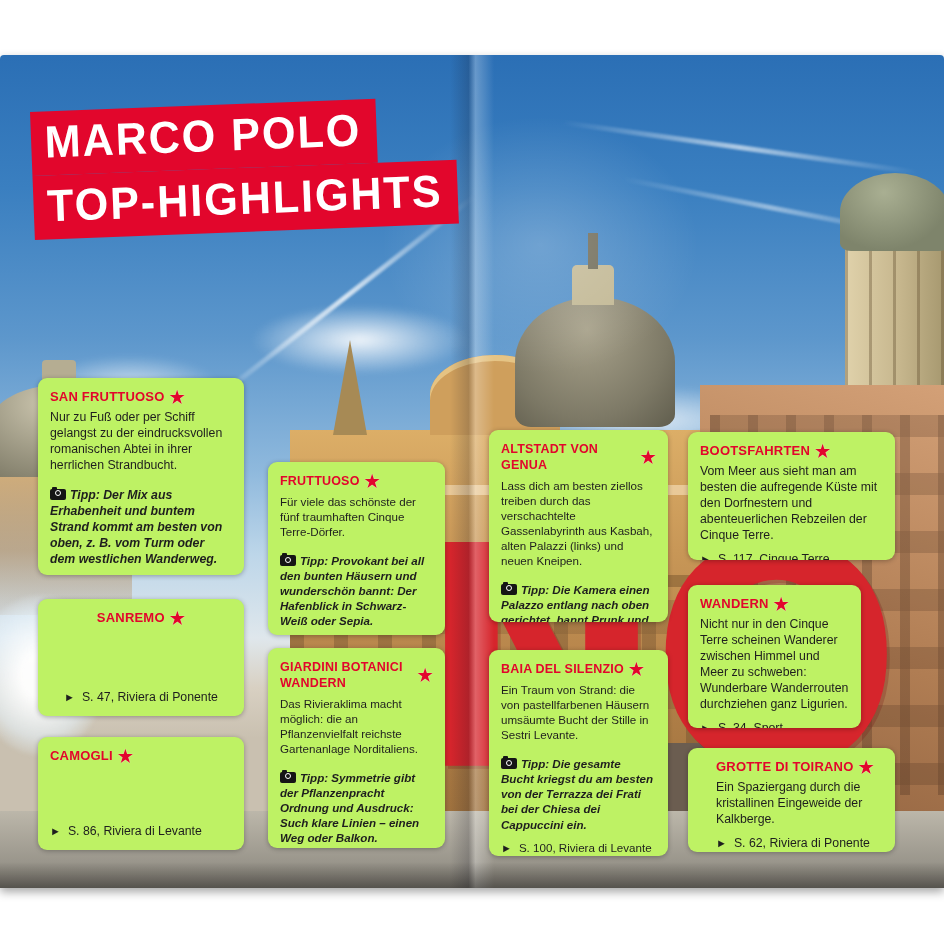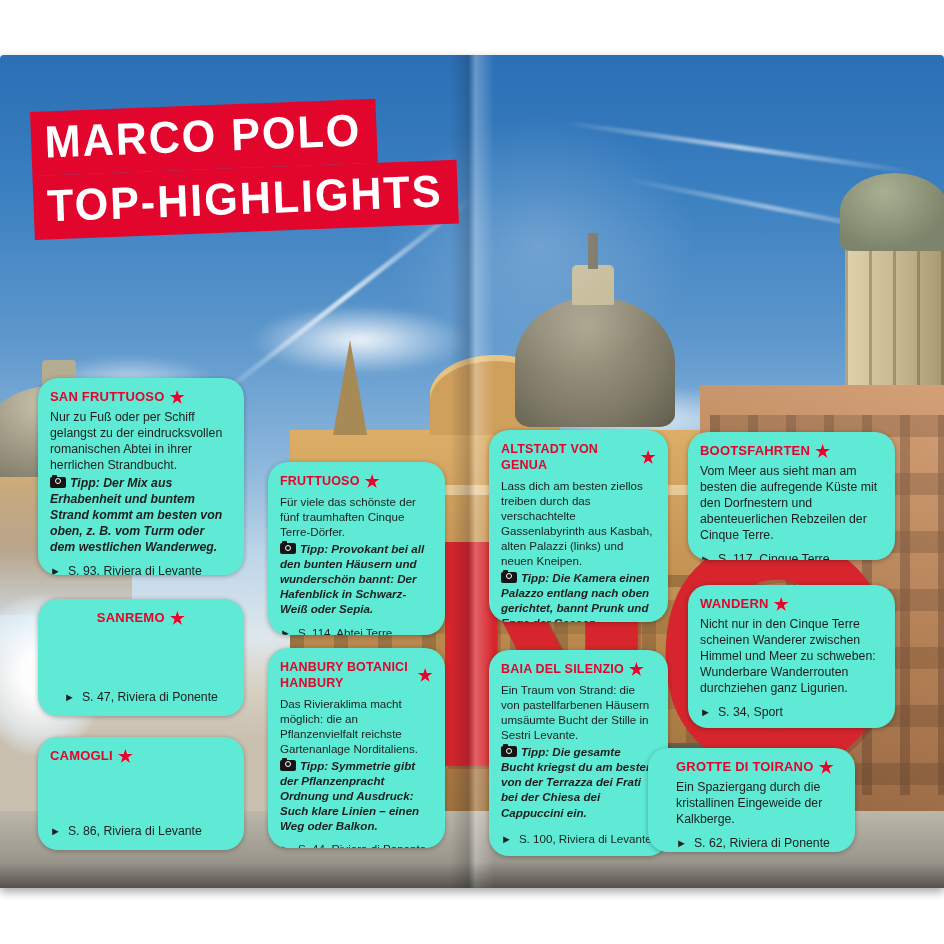--- a/index.html
+++ b/index.html
@@ -90,50 +90,50 @@
     background:linear-gradient(180deg,rgba(0,0,0,0),rgba(0,0,0,.4));}
 
   
   .banner{position:absolute;left:30px;top:112px;transform:rotate(-2.2deg);transform-origin:left top;z-index:6;}
   .banner-line{background:#e2062c;color:#fff;font-weight:700;font-size:45px;line-height:60px;
     padding:1px 16px 3px 14px;letter-spacing:2px;display:table;white-space:nowrap;
     transform:scaleX(.96);transform-origin:left;}
   .banner-line+.banner-line{margin-top:0px;}
 
   
-  .card{position:absolute;z-index:10;background:#5eead4;border-radius:20px;padding:11px 12px 10px;
+  .card{position:absolute;z-index:10;background:#bef264;border-radius:9px;padding:11px 12px 10px;
     box-shadow:0 1px 5px rgba(0,0,0,.3);display:flex;flex-direction:column;
     color:#1e1e1e;font-size:12.3px;line-height:1.3;overflow:hidden;box-sizing:border-box;}
   .card .ttl{color:#e2062c;font-weight:700;font-size:13px;letter-spacing:.2px;
     margin-bottom:4px;display:flex;align-items:center;gap:5px;}
   .card .star{font-size:17px;line-height:1;color:#e2062c;text-shadow:0 0 1px #fff;}
   .card p{margin:0;}
-  .card .tip{margin-top:2px;font-style:italic;font-weight:600;}
+  .card .tip{margin-top:14px;font-style:italic;font-weight:600;}
   .cam{display:inline-block;width:16px;height:11px;background:#151515;border-radius:2px;
     position:relative;margin-right:4px;vertical-align:-1px;}
   .cam::before{content:"";position:absolute;width:5px;height:3px;background:#151515;
     top:-2px;left:2px;border-radius:1px;}
   .cam::after{content:"";position:absolute;width:4px;height:4px;border:1.5px solid #fff;
     border-radius:50%;left:5px;top:1.5px;}
   .card .lnk{margin-top:auto;padding-top:8px;display:flex;align-items:baseline;gap:7px;}
   .card .arr{font-size:11px;color:#1e1e1e;}
   .col-m{font-size:11.6px;}
   .col-m .ttl{font-size:12.5px;}
 
   
   .c1{left:38px;top:378px;width:206px;height:197px;}
   .c2{left:38px;top:599px;width:206px;height:117px;align-items:center;}
   .c3{left:38px;top:737px;width:206px;height:113px;}
   .c4{left:268px;top:462px;width:177px;height:173px;}
   .c5{left:268px;top:648px;width:177px;height:200px;}
   .c6{left:489px;top:430px;width:179px;height:192px;}
   .c7{left:489px;top:650px;width:179px;height:206px;}
   .c8{left:688px;top:432px;width:207px;height:128px;}
-  .c9{left:688px;top:585px;width:207px;height:143px;}
-  .c10{left:648px;top:748px;width:207px;height:104px;padding-left:28px;}
+  .c9{left:688px;top:585px;width:173px;height:143px;}
+  .c10{left:688px;top:748px;width:207px;height:104px;padding-left:28px;}
 </style>
 </head>
 <body>
 
 <div class="stage">
 
   <div class="spread">
     <div class="layer sky"></div>
     <div class="layer contrail ct1"></div>
     <div class="layer contrail ct2"></div>
@@ -222,21 +222,21 @@
     <p>Für viele das schönste der fünf traumhaften Cinque Terre-Dörfer.</p>
     <p class="tip"><span class="cam"></span><span>Tipp: Provokant bei all den bunten Häusern und wunderschön bannt: Der Hafenblick in Schwarz-Weiß oder Sepia.</span></p>
     <div class="lnk">
         <span class="arr">►</span>
         <span>S. 114, Abtei Terre</span>
       </div>
   </div>
 
   <div class="card c5 col-m">
     <div class="ttl">
-        <span>HANBURY BOTANICI HANBURY</span>
+        <span>GIARDINI BOTANICI WANDERN</span>
         <span class="star">★</span>
       </div>
     <p>Das Rivieraklima macht möglich: die an Pflanzenvielfalt reichste Gartenanlage Norditaliens.</p>
     <p class="tip"><span class="cam"></span><span>Tipp: Symmetrie gibt der Pflanzenpracht Ordnung und Ausdruck: Such klare Linien – einen Weg oder Balkon.</span></p>
     <div class="lnk">
         <span class="arr">►</span>
         <span>S. 44, Riviera di Ponente</span>
       </div>
   </div>
 

